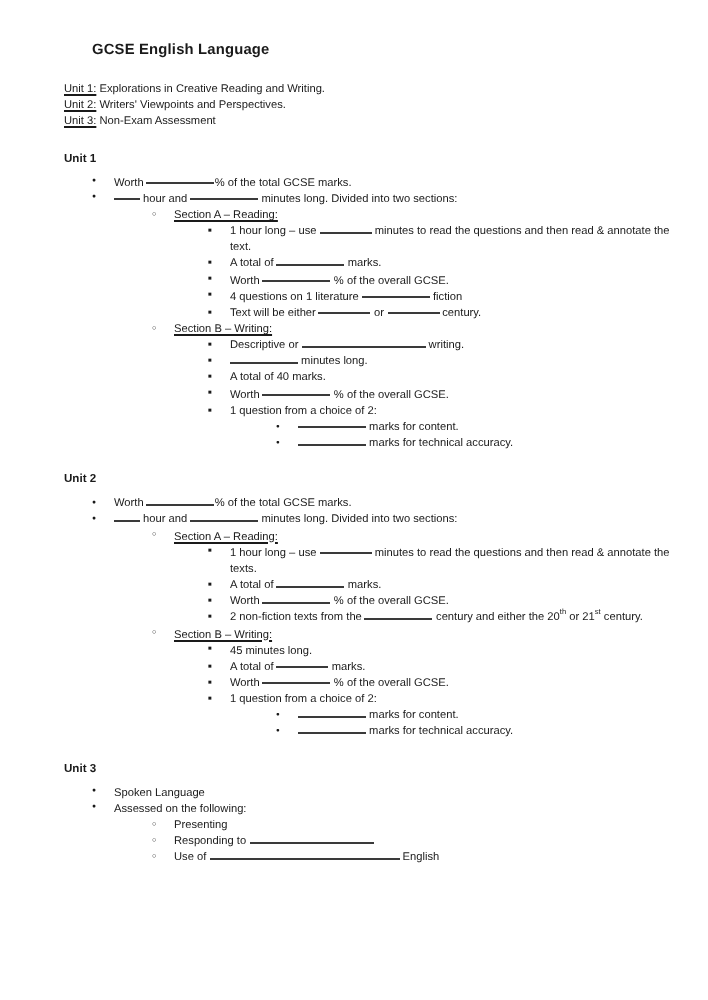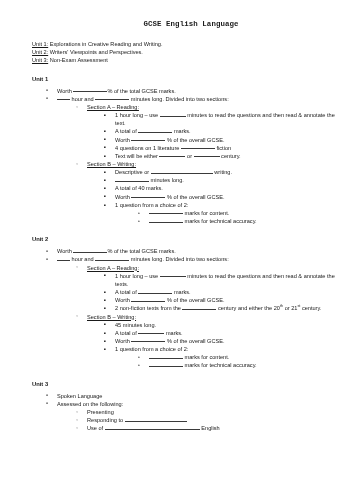--- a/index.html
+++ b/index.html
@@ -16,27 +16,26 @@
   }
   .page {
     width: 354px;
     height: 500px;
     box-sizing: border-box;
     padding: 14px 18px 0 32px;
     background: #fff;
     position: relative;
   }
   .doc-title {
-    text-align: center;
+    text-align: left;
     font-weight: bold;
     font-size: 7.4px;
     letter-spacing: 0.1px;
     margin: 6px 0 0 0;
     padding-left: 14px;
-    font-family: Liberation Mono, monospace;
   }
   .intro {
     margin-top: 12px;
     font-size: 5.6px;
     line-height: 8.2px;
   }
   .intro .u {
     text-decoration: underline;
   }
   .unit-head {

